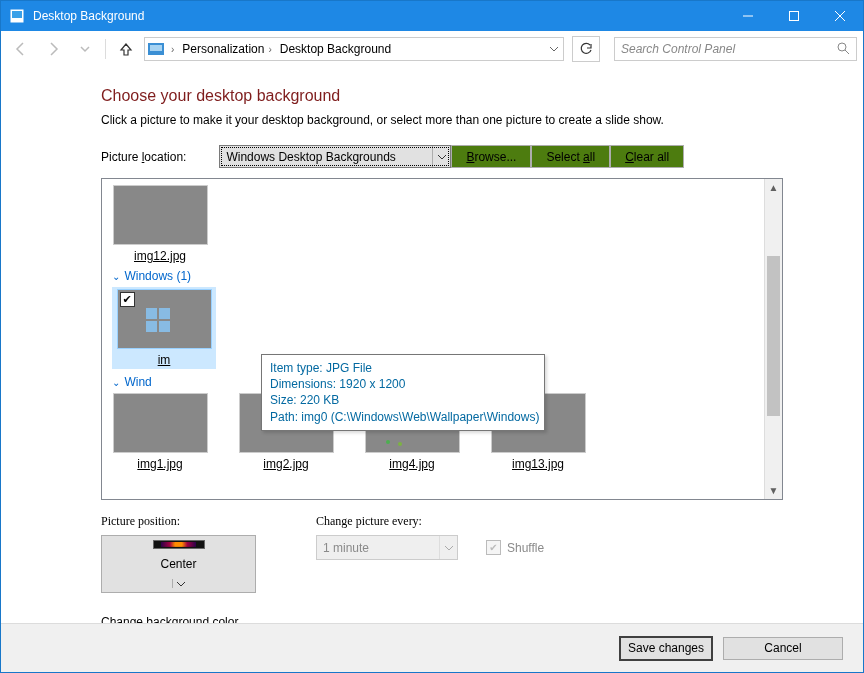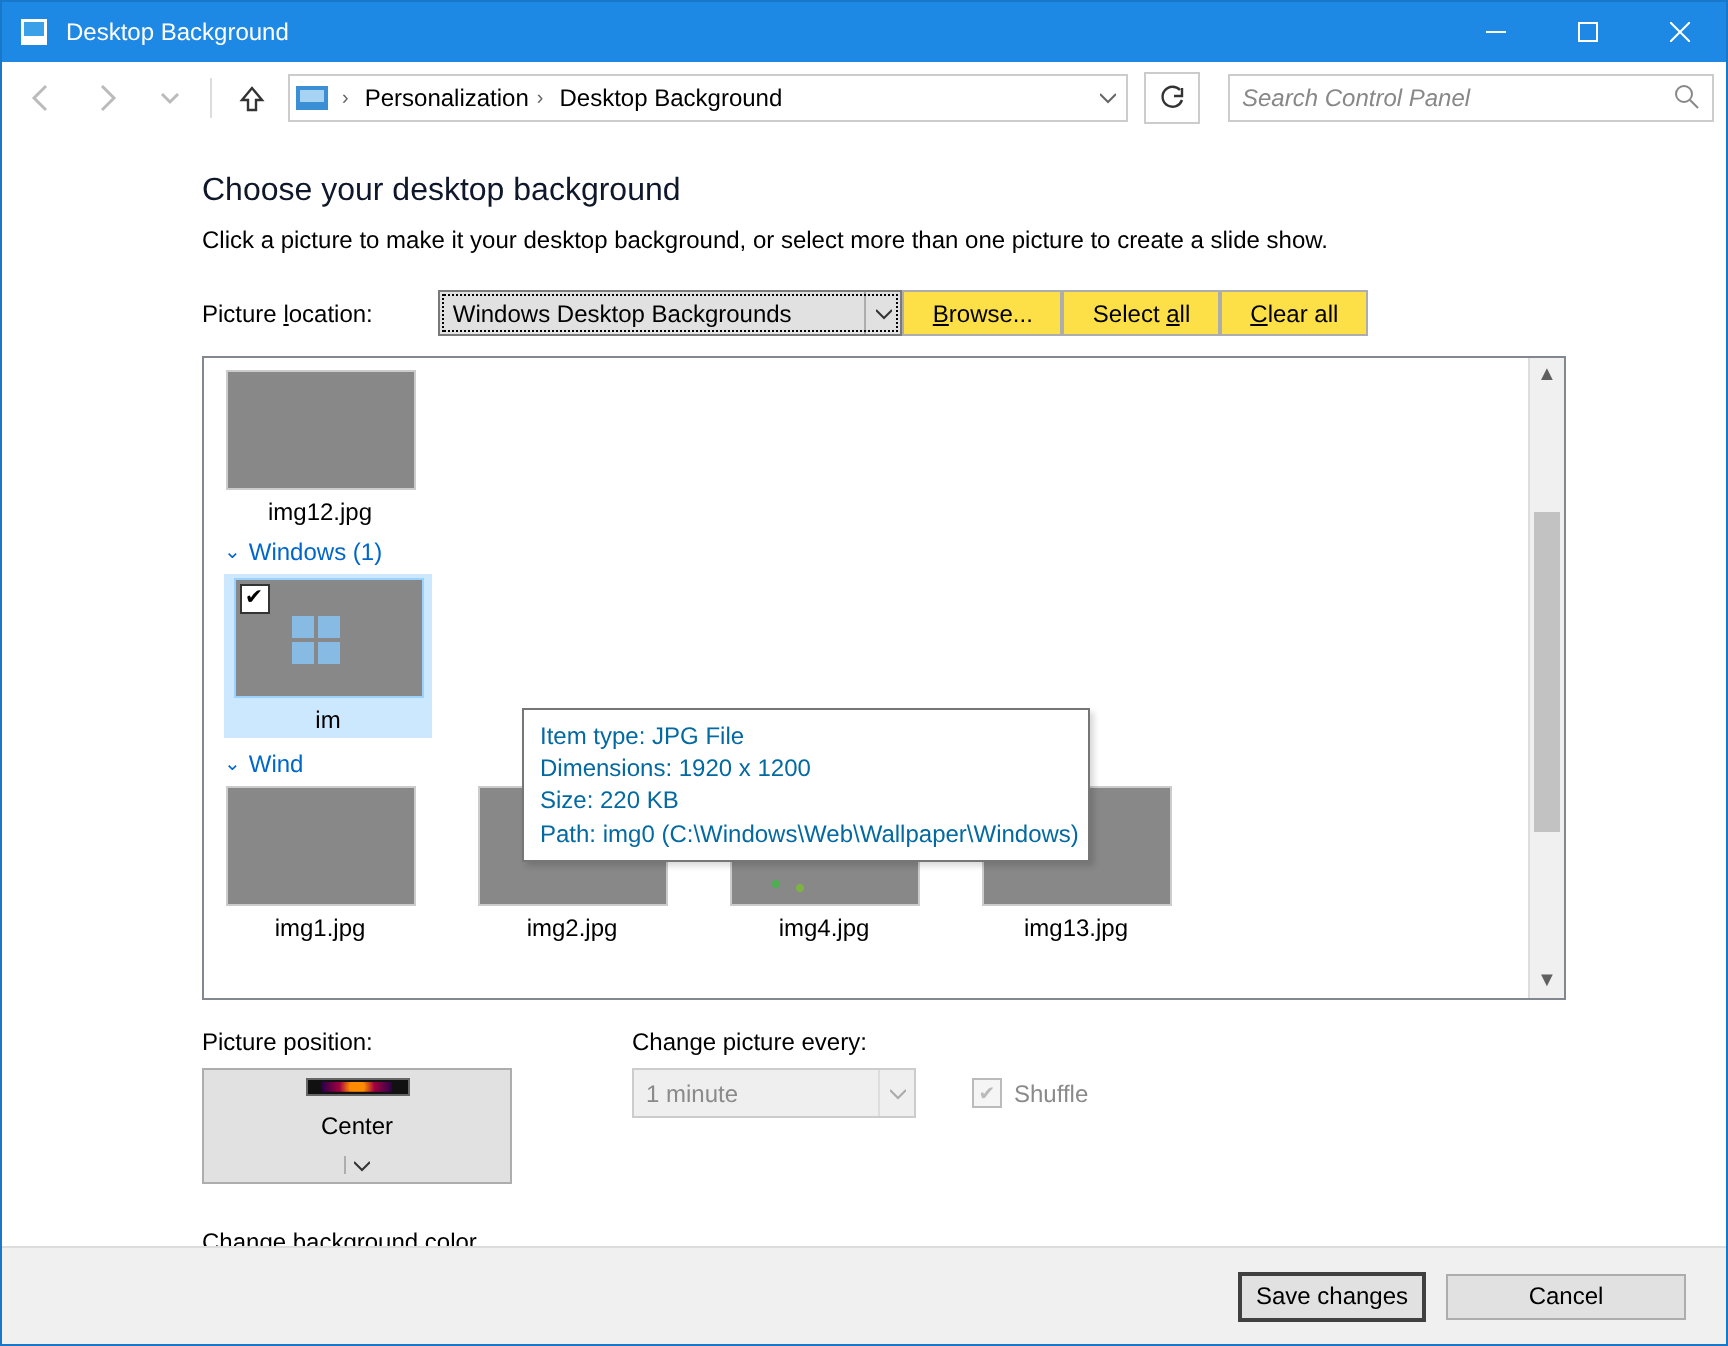--- a/index.html
+++ b/index.html
@@ -22,48 +22,48 @@
   .addr-icon { width:22px; display:flex; align-items:center; justify-content:center; }
   .crumb { padding:0 4px; display:flex; align-items:center; gap:4px; height:100%; }
   .crumb .chev { color:#666; font-size:10px; }
   .addr-drop { width:18px; display:flex; align-items:center; justify-content:center; color:#666; }
   .refresh { width:26px; height:24px; border:1px solid #ccc; margin-left:4px; display:flex; align-items:center; justify-content:center; }
   .search { flex:1; height:24px; border:1px solid #ccc; margin-left:10px; display:flex; align-items:center; padding:0 6px; color:#888; font-style:italic; box-sizing:border-box; }
   .search span.txt { flex:1; font-style:italic; }
   .search .mag { color:#888; }
 
   .content { padding:10px 80px 0 100px; position:relative; }
-  h1.heading { color:#0f172a; font-weight:400; font-size:16px; margin:10px 0 8px; }
+  h1.heading { color:#7f1d1d; font-weight:400; font-size:16px; margin:10px 0 8px; }
   .intro { margin:0 0 18px; }
 
   .row-loc { display:flex; align-items:center; gap:0; margin-bottom:10px; }
   .loc-label { white-space:nowrap; }
   .combo { width:230px; height:21px; border:1px solid #7a7a7a; background:#e1e1e1; display:flex; align-items:center; position:relative; outline:1px dotted #000; outline-offset:-3px;margin-left:33px; }
   .combo .combo-text { flex:1; padding:0 6px; }
   .combo .combo-btn { width:17px; height:100%; border-left:1px solid #adadad; display:flex; align-items:center; justify-content:center; }
-  .btn { height:21px; border:1px solid #adadad; background:#fde047; padding:0 14px; display:flex; align-items:center; }
+  .btn { height:21px; border:1px solid #adadad; background:#4d7c0f; padding:0 14px; display:flex; align-items:center; }
 
   
   .listwrap { border:1px solid #828790; height:320px; position:relative; overflow:hidden; background:#fff; }
   .list-inner { position:absolute; left:0; right:17px; top:0; bottom:0; padding:6px 10px 4px; }
   .scrollbar { position:absolute; right:0; top:0; bottom:0; width:17px; background:#f0f0f0; border-left:1px solid #ddd; }
   .sb-btn { height:17px; display:flex; align-items:center; justify-content:center; color:#606060; font-size:10px; }
   .sb-track { position:absolute; top:17px; bottom:17px; left:0; right:0; }
   .sb-thumb { position:absolute; left:2px; right:2px; top:60px; height:160px; background:#c2c2c2; }
 
   .group-header { display:flex; align-items:center; gap:4px; color:#0066cc; margin:6px 0 4px; }
   .group-header .chev { font-size:10px; }
 
   .thumbs-row { display:flex; gap:30px; }
   .item { display:flex; flex-direction:column; align-items:center; width:96px; }
   .item .pic { width:95px; height:60px; border:1px solid #ccc; background:#888; position:relative; box-sizing:border-box; }
   .item.selected { background:#cce8ff; padding:2px; width:100px; }
   .item.selected .pic { border:1px solid #99d1ff; }
   .item .check { position:absolute; left:2px; top:2px; width:13px; height:13px; background:#fff; border:1px solid #333; display:flex; align-items:center; justify-content:center; font-size:11px; line-height:1; }
-  .item .cap { margin-top:4px; font-size:12px; }
+  .item .cap { margin-top:4px; font-size:12px;text-decoration:underline; }
 
   
   .t-green { background:linear-gradient(135deg,#d9ea8a 30%,#b8d24b 50%, #8db51c 60%, #f3f8d5 75%); }
   .t-win10 { background:radial-gradient(circle at 35% 55%, #48a0e8 0%, #1a5fb4 40%, #05244a 100%); position:relative; }
   .t-win10::after { content:""; position:absolute; left:28px; top:18px; width:24px; height:24px;
      background:
        linear-gradient(#89c4f4,#89c4f4) left top/11px 11px no-repeat,
        linear-gradient(#89c4f4,#89c4f4) right top/11px 11px no-repeat,
        linear-gradient(#89c4f4,#89c4f4) left bottom/11px 11px no-repeat,
        linear-gradient(#89c4f4,#89c4f4) right bottom/11px 11px no-repeat;
@@ -74,21 +74,21 @@
   .t-night { background:linear-gradient(#0a1a2a 0%, #142e45 60%, #08121c 100%); position:relative;}
   .t-night::after { content:""; position:absolute; left:20px; bottom:8px; width:4px; height:4px; background:#4caf50; border-radius:50%; box-shadow:12px 2px 0 #7cb342; }
   .t-road { background:linear-gradient(#101418 0%, #1a2028 70%, #05070a 100%); }
 
   
   .tooltip { position:absolute; left:260px; top:353px; width:266px; background:#fff; border:1px solid #767676; padding:5px 8px; color:#0369a1; font-size:12px; line-height:1.35; z-index:50; box-shadow:2px 2px 3px rgba(0,0,0,.15);}
   .tooltip div { white-space:nowrap; }
 
   
   .lower { display:flex; gap:60px; margin-top:14px; }
-  .pic-pos-label, .chg-label { display:block; margin-bottom:6px; }
+  .pic-pos-label, .chg-label { display:block; margin-bottom:6px;font-family:Liberation Serif, serif; }
   .pos-combo { width:155px; height:58px; border:1px solid #adadad; background:#e1e1e1; display:flex; align-items:center; padding:4px; gap:8px; box-sizing:border-box;flex-direction:column; }
   .pos-thumb { width:50px; height:42px; border:1px solid #666; background:#111 radial-gradient(circle,#ff8c00 20%,#a00040 50%,#2a004a 100%) center/70% 70% no-repeat; position:relative;}
   .pos-combo .pos-text { flex:1; }
   .pos-combo .combo-btn { width:16px; height:48px; border-left:1px solid #adadad; display:flex; align-items:center; justify-content:center; margin-right:-4px; }
 
   .every-row { display:flex; align-items:center; gap:28px; }
   .every-combo { width:140px; height:23px; border:1px solid #ccc; background:#efefef; color:#8a8a8a; display:flex; align-items:center; }
   .every-combo .combo-text { flex:1; padding:0 6px; }
   .every-combo .combo-btn { width:17px; height:100%; border-left:1px solid #ddd; display:flex; align-items:center; justify-content:center; color:#aaa; }
   .shuffle { display:flex; align-items:center; gap:6px; color:#8a8a8a; }

